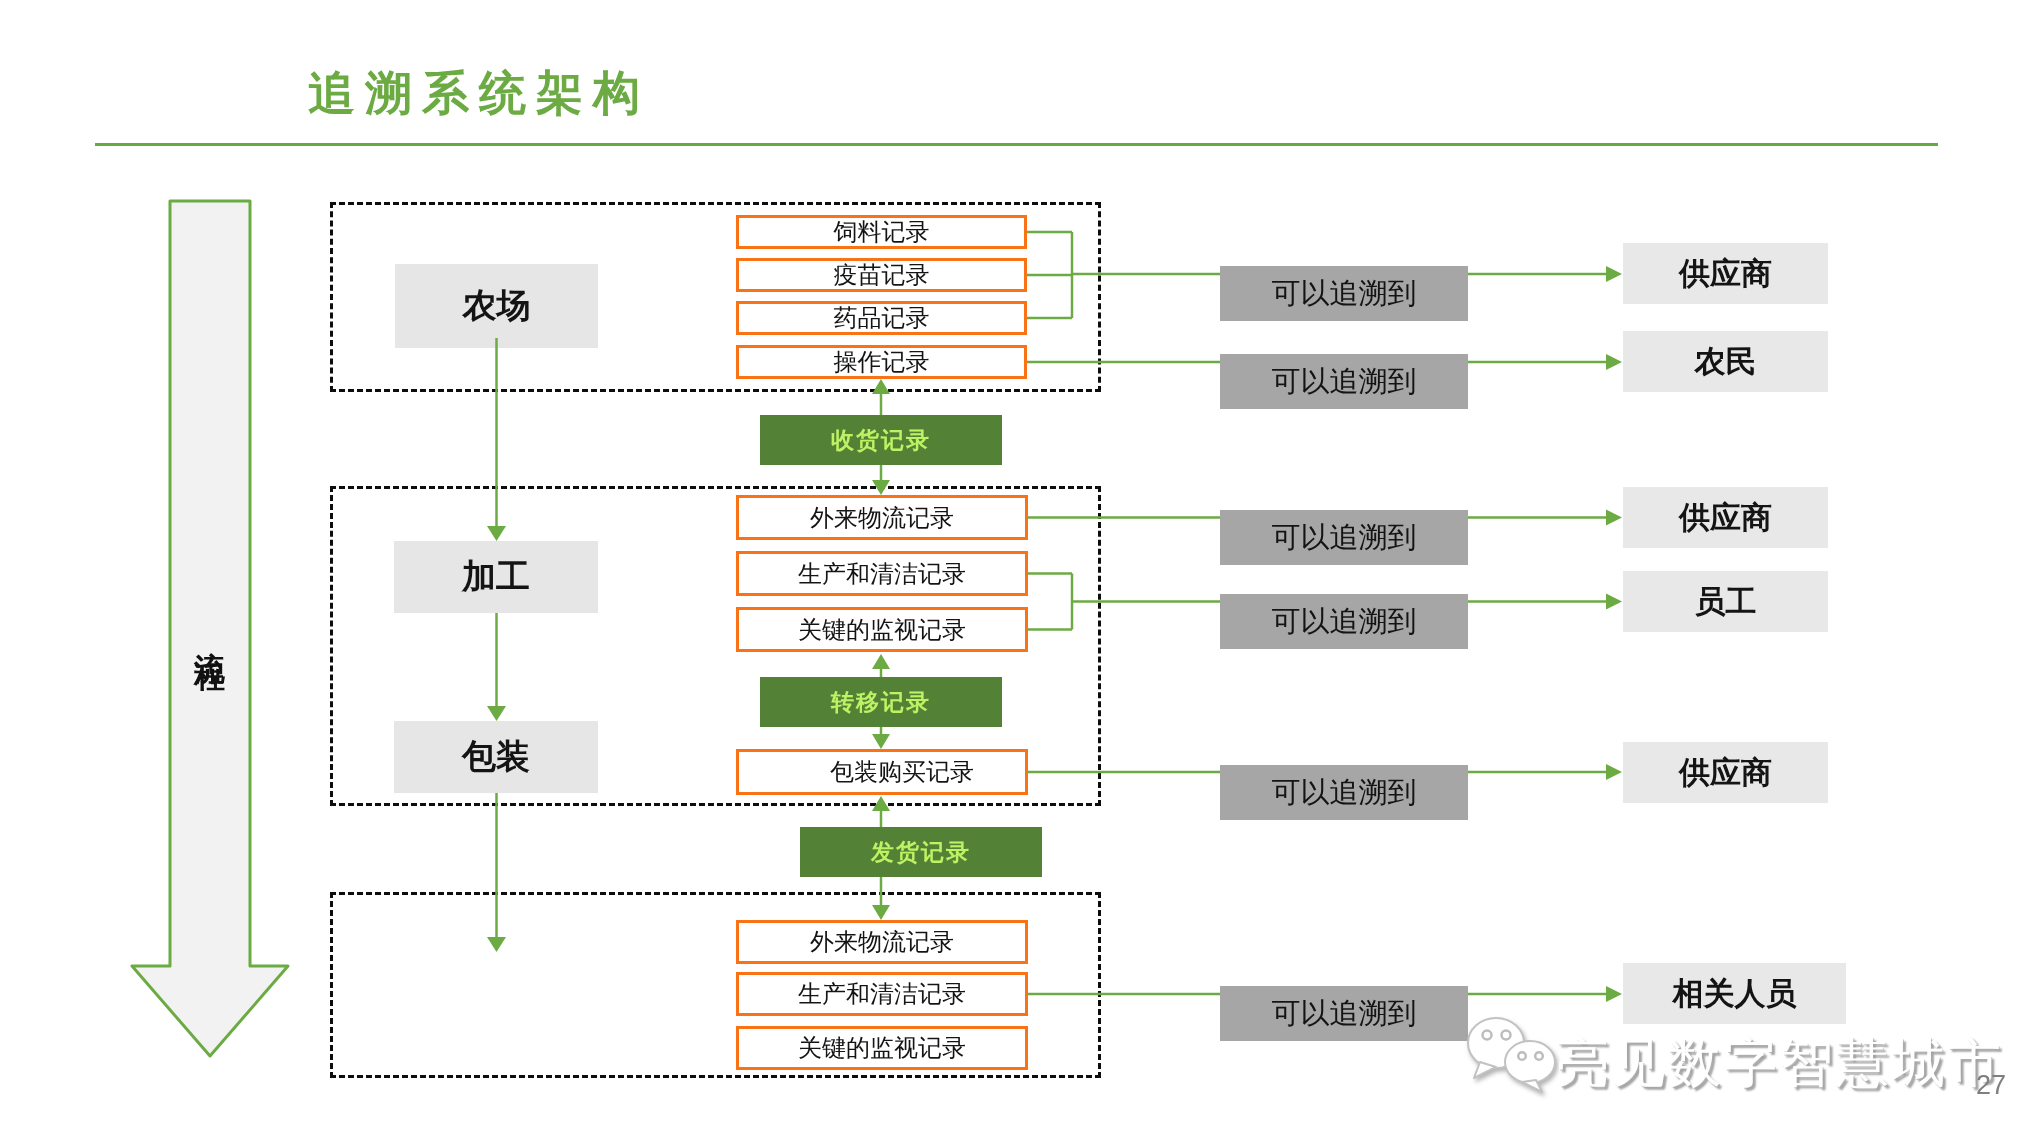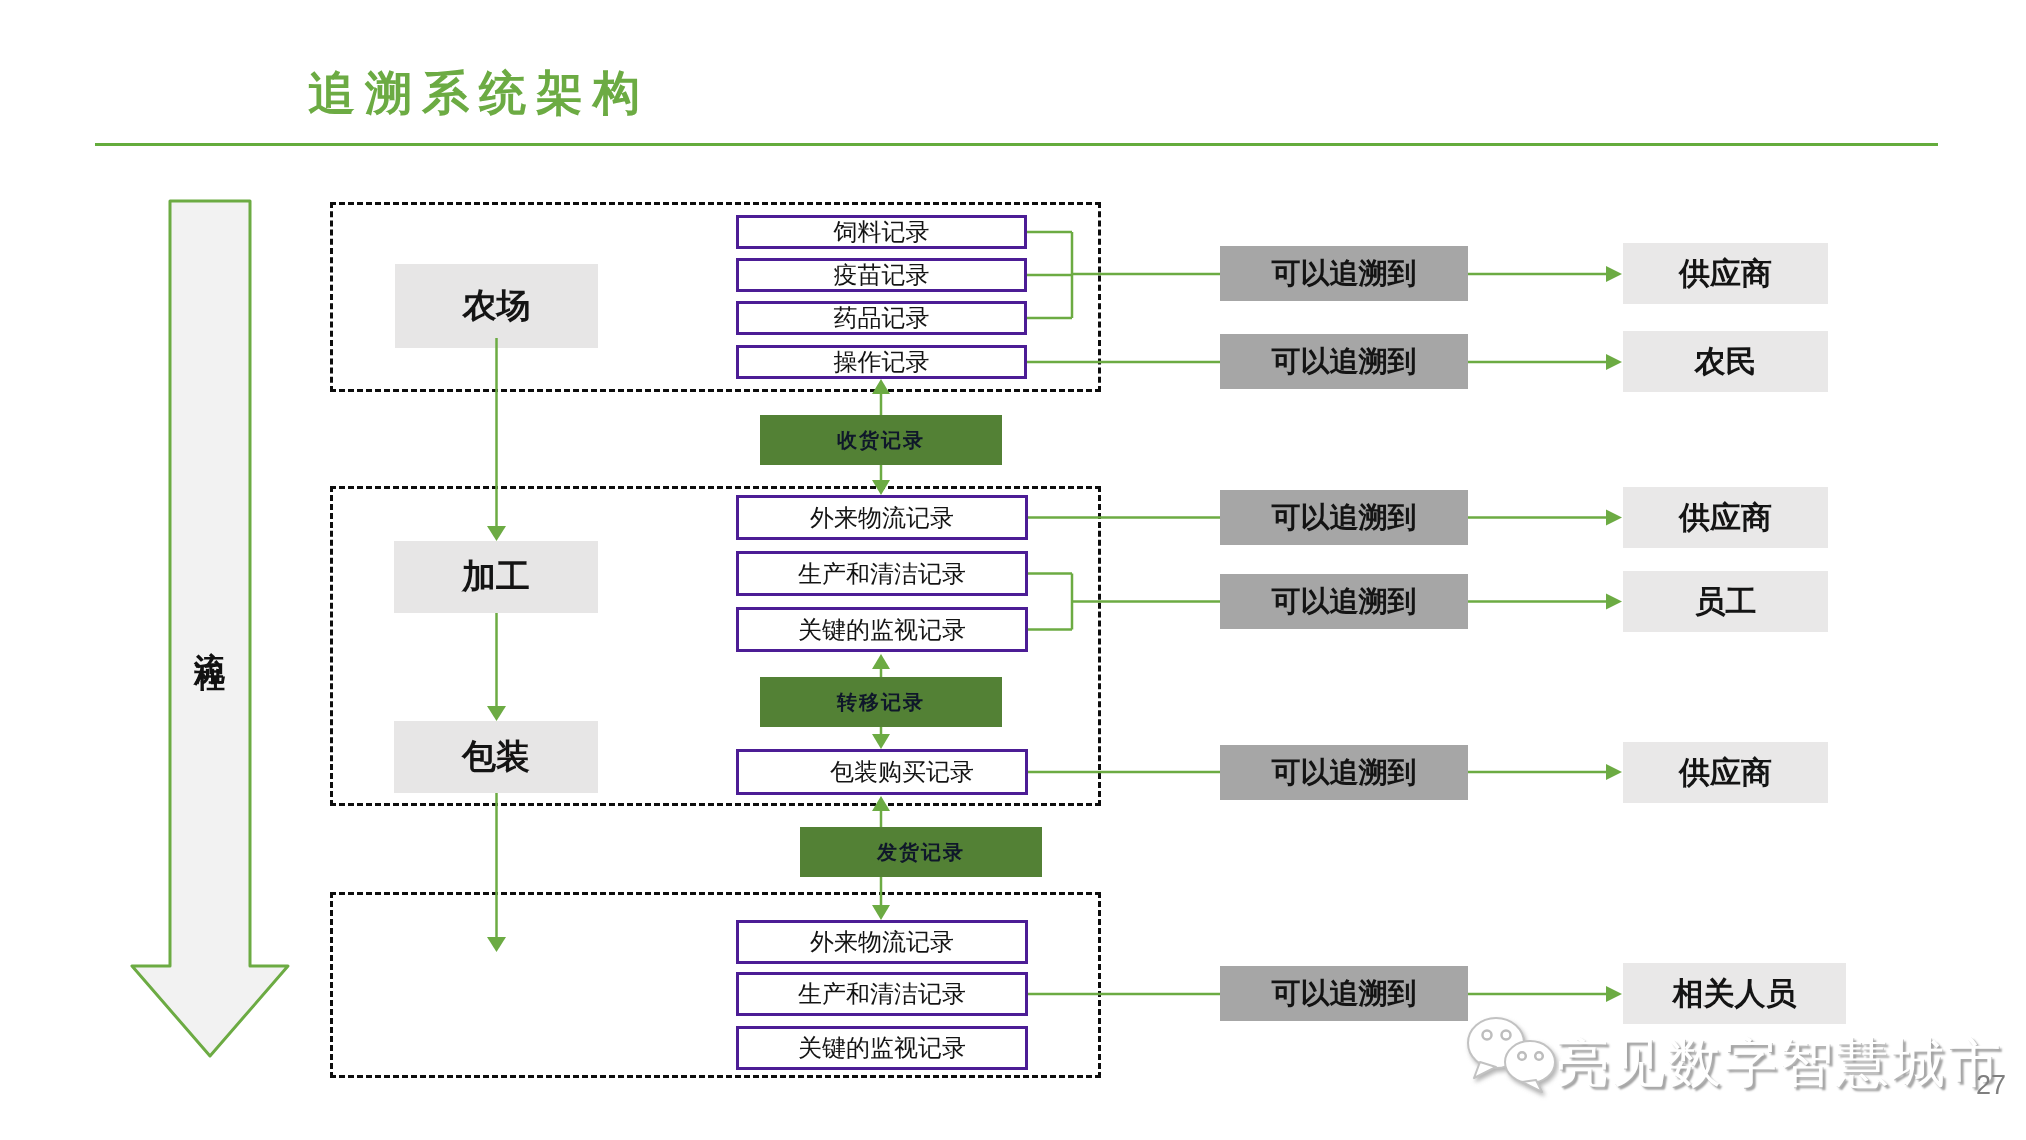--- a/index.html
+++ b/index.html
@@ -18,23 +18,23 @@
   }
   .box{
     position:absolute; display:flex; align-items:center; justify-content:center;
     box-sizing:border-box; color:#141414; white-space:nowrap;
   }
   .dash{
     position:absolute; box-sizing:border-box;
     border:3px dashed #0d0d0d; background:transparent;
   }
   .stage{ background:#e7e6e6; font-size:34px; font-weight:bold; }
-  .record{ background:#ffffff; border:3px solid #4c1d95; font-size:24px; }
-  .link{ background:#538135; color:#0f172a; font-size:20px; font-weight:bold; letter-spacing:2px; }
-  .trace{ background:#a6a6a6; font-size:29px; font-weight:bold; }
+  .record{ background:#ffffff; border:3px solid #f97316; font-size:24px; }
+  .link{ background:#538135; color:#bef264; font-size:23px; font-weight:bold; letter-spacing:2px; }
+  .trace{ background:#a6a6a6; font-size:29px; font-weight:normal;margin-top:20px; }
   .target{ background:#e9e8e8; font-size:31px; font-weight:bold; }
   .flow-label{
     position:absolute; left:178px; top:560px; width:62px; height:160px;
     display:flex; align-items:center; justify-content:center;
     writing-mode:vertical-rl; font-size:31px; font-weight:bold; color:#111;
     letter-spacing:14px;
   }
   svg.layer{ position:absolute; left:0; top:0; pointer-events:none; }
   .watermark{
     position:absolute; left:1556px; top:1028px;

